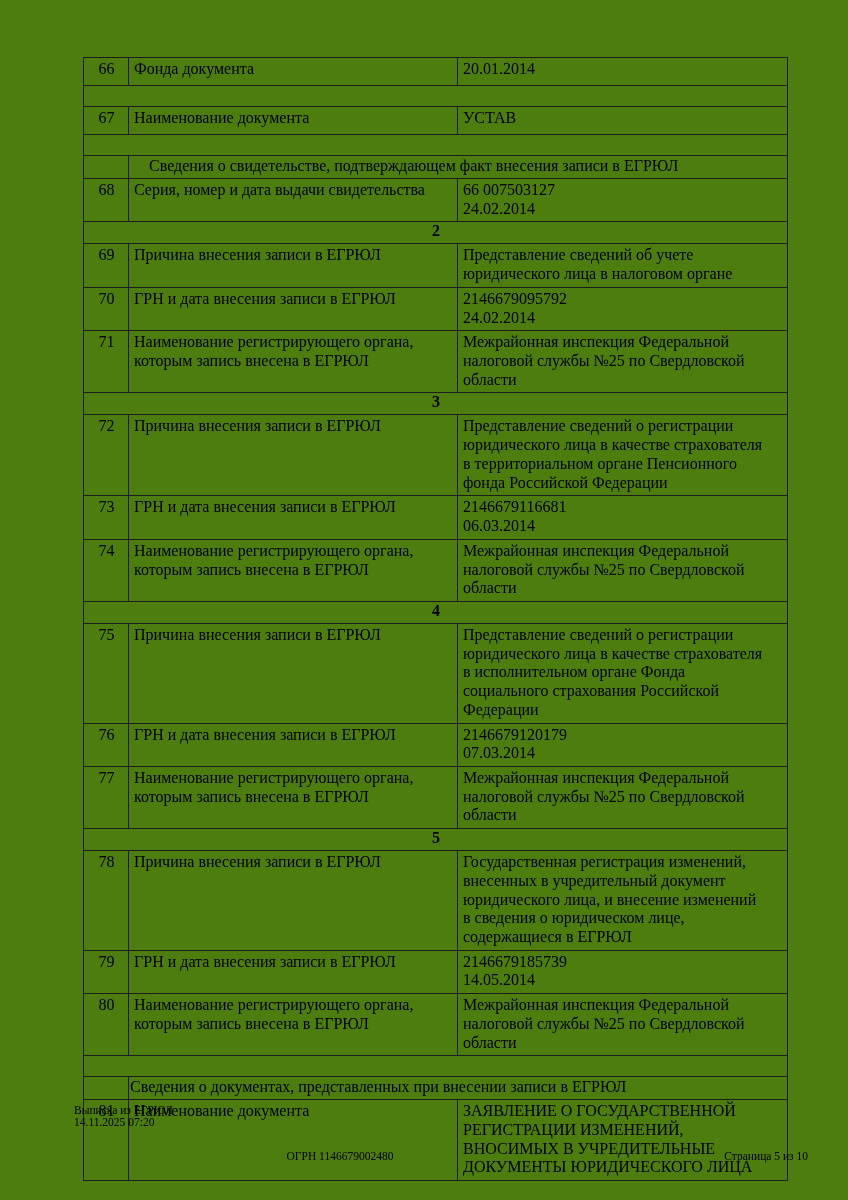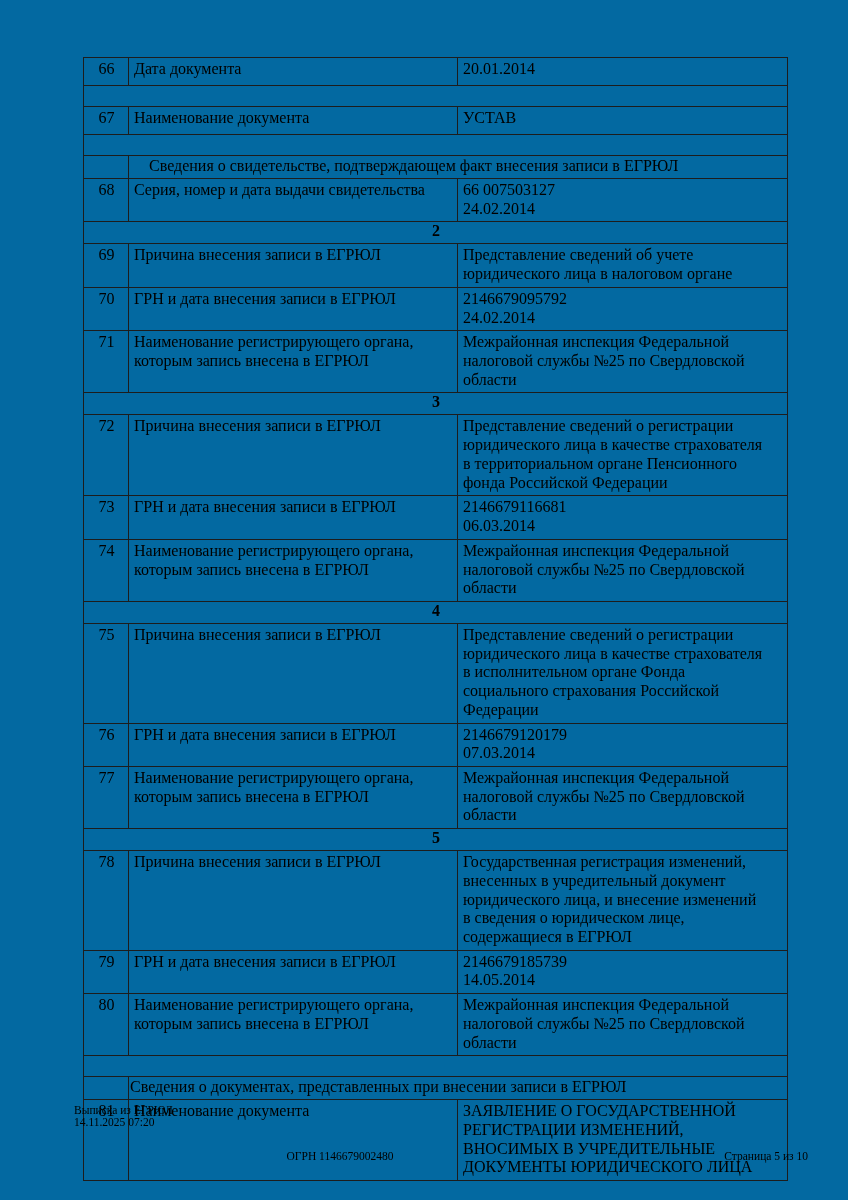--- a/index.html
+++ b/index.html
@@ -1,18 +1,18 @@
 <!DOCTYPE html>
 <html><head>
 <meta charset="utf-8">
 <style>
   * { margin:0; padding:0; box-sizing:border-box; }
   html,body { background:#ffffff; }
   body { width:848px; height:1200px; font-family:"Liberation Serif", serif; color:#000; }
-  .page { position:relative; width:848px; height:1200px; background:#0369a1; overflow:hidden; }
+  .page { position:relative; width:848px; height:1200px; background:#4d7c0f; overflow:hidden; }
 
   table.doc {
     position:absolute; left:83px; top:57px; width:704px;
     border-collapse:collapse; table-layout:fixed;
   }
   table.doc td {
     border:1.5px solid #1d1d1d;
     font-size:16px; line-height:1.17;
     vertical-align:top;
     padding:2px 4px 3px 5px;
@@ -42,21 +42,21 @@
 
   <table class="doc">
     <colgroup>
       <col style="width:45px">
       <col style="width:329px">
       <col style="width:330px">
     </colgroup>
     <tbody>
         <tr class="data">
           <td class="num">66</td>
-          <td class="label">Дата документа</td>
+          <td class="label">Фонда документа</td>
           <td class="value">20.01.2014</td>
         </tr>
         <tr class="spacer">
           <td class="sp" colspan="3"></td>
         </tr>
         <tr class="data">
           <td class="num">67</td>
           <td class="label">Наименование документа</td>
           <td class="value">УСТАВ</td>
         </tr>

